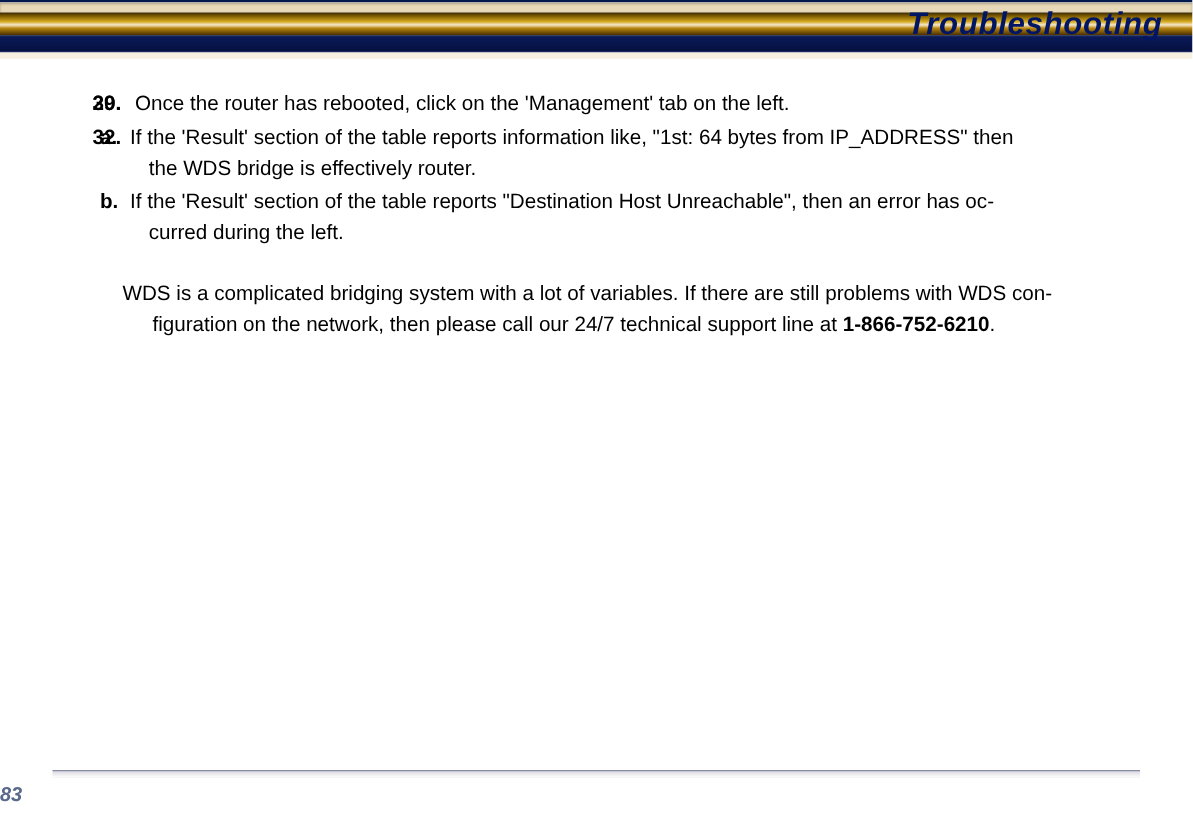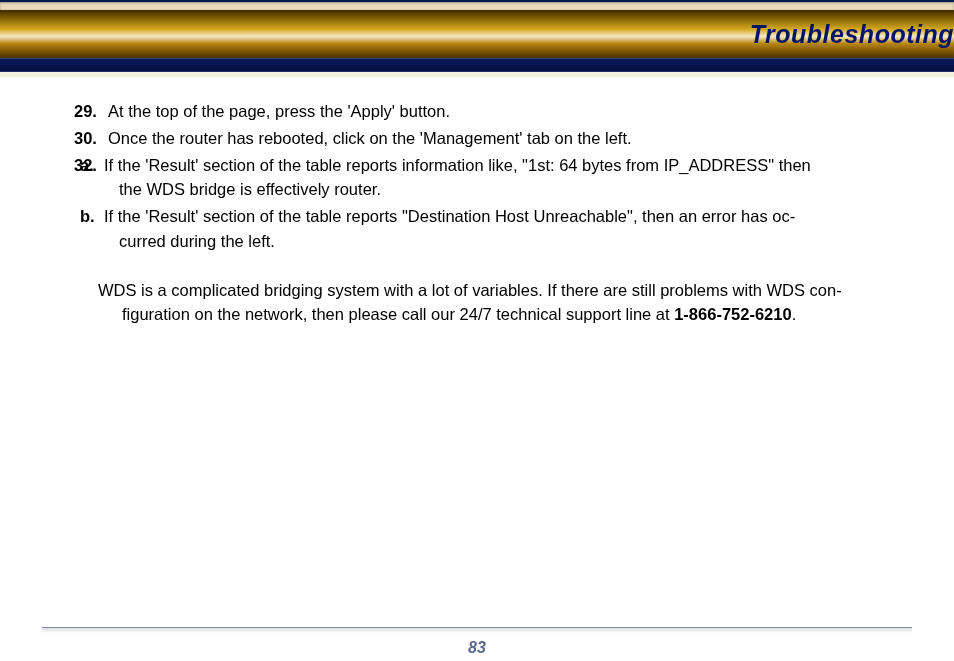--- a/index.html
+++ b/index.html
@@ -18,25 +18,26 @@
     .band-top {
       height: 2px;
       background: #001a4d;
     }
     .band-cream {
       height: 8px;
       background: #e8d9b8;
       box-shadow: inset 0 1px 2px rgba(0,0,0,0.3);
     }
     .band-mid {
-      height: 48px;
+      height: 18px;
       background: linear-gradient(to bottom, #3a2800 0%, #7a5a00 15%, #d4a820 40%, #f5e8c8 55%, #b88510 70%, #4a3000 100%);
       display: flex;
       justify-content: flex-end;
       align-items: center;
+      padding-right: 24px;
     }
     .title {
       font-family: Arial, Helvetica, sans-serif;
       font-style: italic;
       font-weight: bold;
       font-size: 25px;
       color: #001563;
       letter-spacing: 0.5px;
     }
     .band-blue {
@@ -97,24 +98,24 @@
     .paragraph .p-first {
       display: block;
     }
     .paragraph .p-cont {
       display: block;
       margin-left: 24px;
     }
     .bold { font-weight: bold; }
     .footer {
       position: absolute;
-      bottom: 0;
+      bottom: 11px;
       left: 0;
       width: 100%;
-      text-align: center;
+      text-align: left;
     }
     .footer-line {
       height: 6px;
       margin: 0 42px 6px 42px;
       background: linear-gradient(to bottom, rgba(0,0,40,0.15) 0%, rgba(0,0,0,0) 100%);
       border-top: 1px solid rgba(20,30,80,0.5);
     }
     .page-num {
       font-style: italic;
       font-weight: bold;
@@ -133,21 +134,20 @@
     <span class="title">Troubleshooting</span>
   </div>
   <div class="band-blue"></div>
   <div class="band-bottom-light"></div>
 </div>
 
 <div class="content">
   <div class="numbered-list">
     <div class="num-item">
       <span class="num">29.</span>
-      <span>At the top of the page, press the 'Apply' button.</span>
     </div>
     <div class="num-item">
       <span class="num">30.</span>
       <span>Once the router has rebooted, click on the 'Management' tab on the left.</span>
     </div>
     <div class="num-item">
       <span class="num">32.</span>
     </div>
   </div>
 

